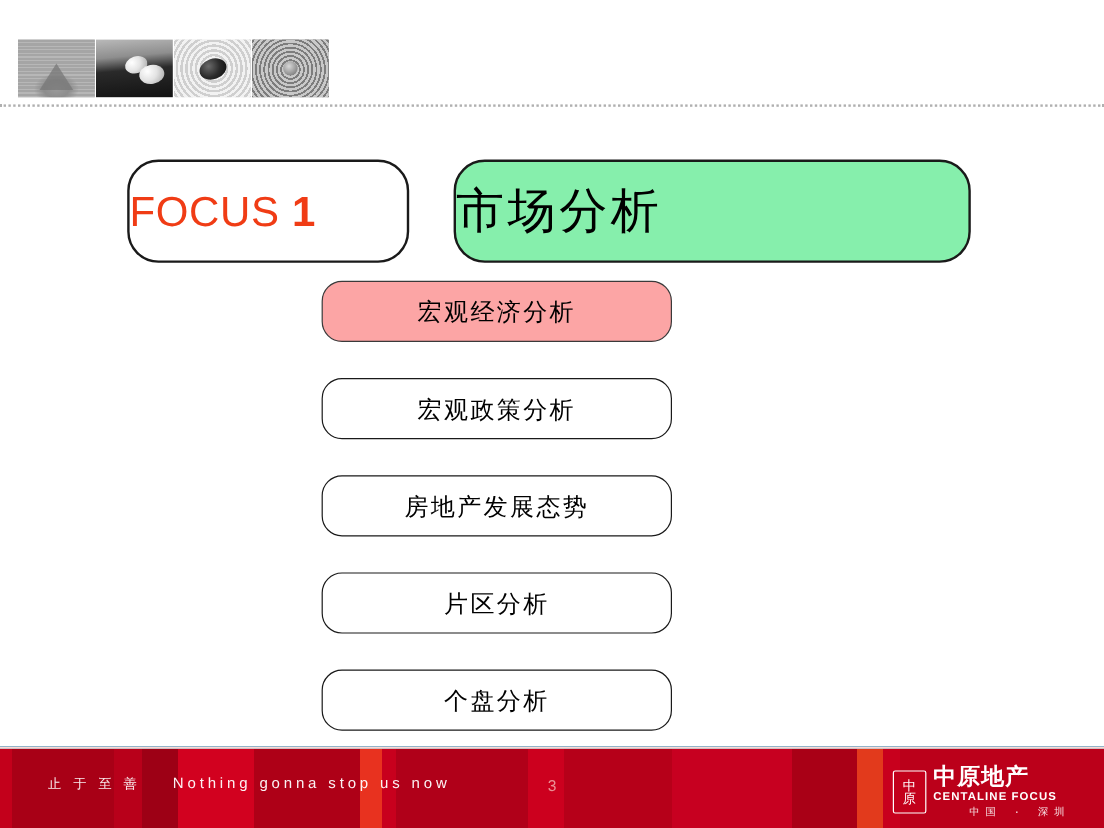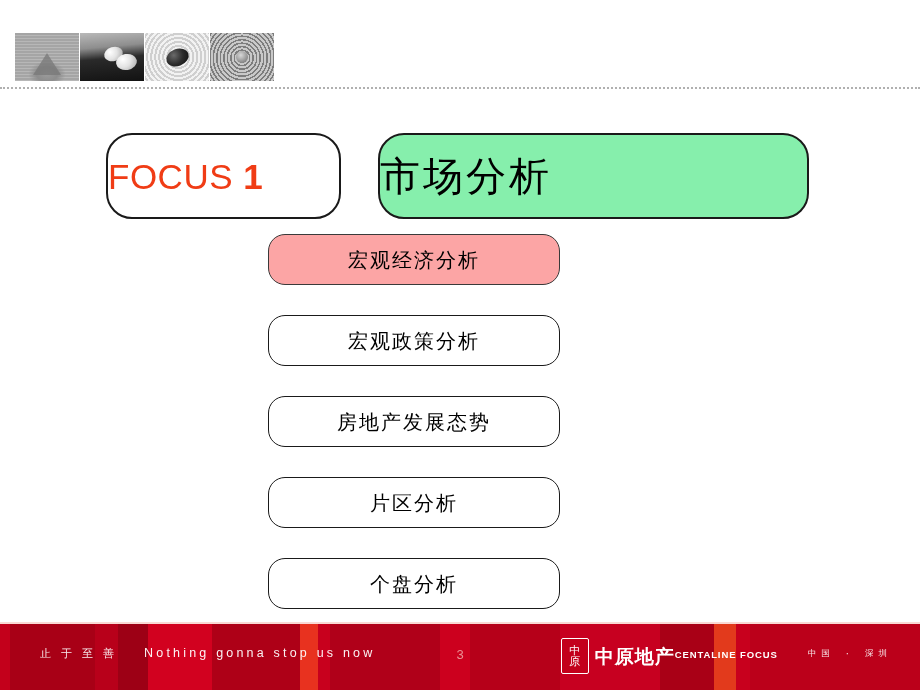--- a/index.html
+++ b/index.html
@@ -281,21 +281,21 @@
     background: #c3001b;
   }
   #logo-mark span {
     font-family: "DejaVu Serif", "Liberation Serif", serif;
     font-size: 11px;
     color: #ffffff;
     display: block;
   }
   #logo-text {
     display: flex;
-    flex-direction: row;
+    flex-direction: column;
     justify-content: flex-end;
     line-height: 1;
   }
   #logo-cn {
     font-family: "DejaVu Serif", "Liberation Serif", serif;
     font-size: 19px;
     font-weight: bold;
     color: #ffffff;
     letter-spacing: 1px;
   }

